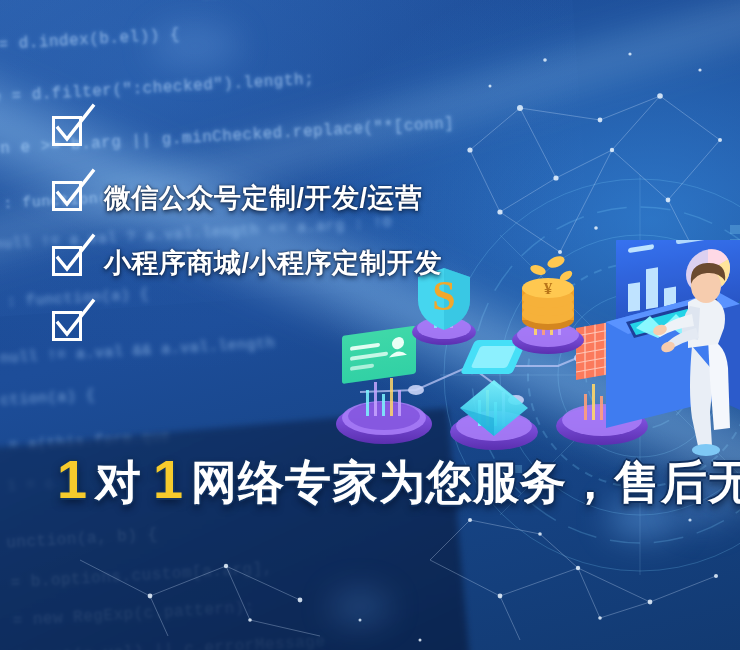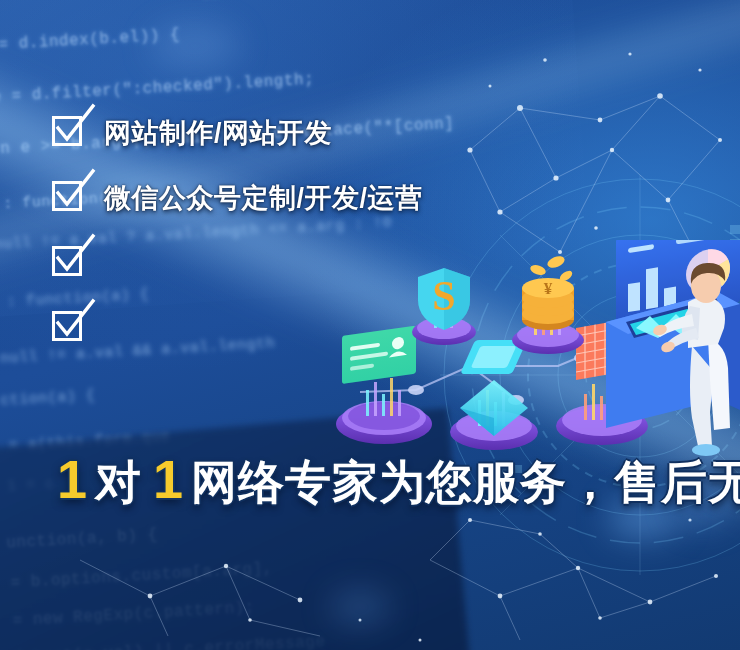--- a/index.html
+++ b/index.html
@@ -447,41 +447,41 @@
 
   <div class="features">
 
     <div class="feature-row">
       <div class="cbox">
         <div class="sq"></div>
         <svg width="48" height="48" viewBox="0 0 48 48">
           <path d="M7 23 L16 34 L42 1" fill="none" stroke="#ffffff" stroke-width="3.4" stroke-linecap="square"></path>
         </svg>
       </div>
-      <div class="feature-label">网站制作/网站开发</div>
     </div>
 
     <div class="feature-row">
       <div class="cbox">
         <div class="sq"></div>
         <svg width="48" height="48" viewBox="0 0 48 48">
           <path d="M7 23 L16 34 L42 1" fill="none" stroke="#ffffff" stroke-width="3.4" stroke-linecap="square"></path>
         </svg>
       </div>
       <div class="feature-label">微信公众号定制/开发/运营</div>
     </div>
 
 
     <div class="feature-row">
       <div class="cbox">
         <div class="sq"></div>
         <svg width="48" height="48" viewBox="0 0 48 48">
           <path d="M7 23 L16 34 L42 1" fill="none" stroke="#ffffff" stroke-width="3.4" stroke-linecap="square"></path>
         </svg>
       </div>
+      <div class="feature-label">小程序商城/小程序定制开发</div>
     </div>
 
     <div class="feature-row">
       <div class="cbox">
         <div class="sq"></div>
         <svg width="48" height="48" viewBox="0 0 48 48">
           <path d="M7 23 L16 34 L42 1" fill="none" stroke="#ffffff" stroke-width="3.4" stroke-linecap="square"></path>
         </svg>
       </div>
     </div>

